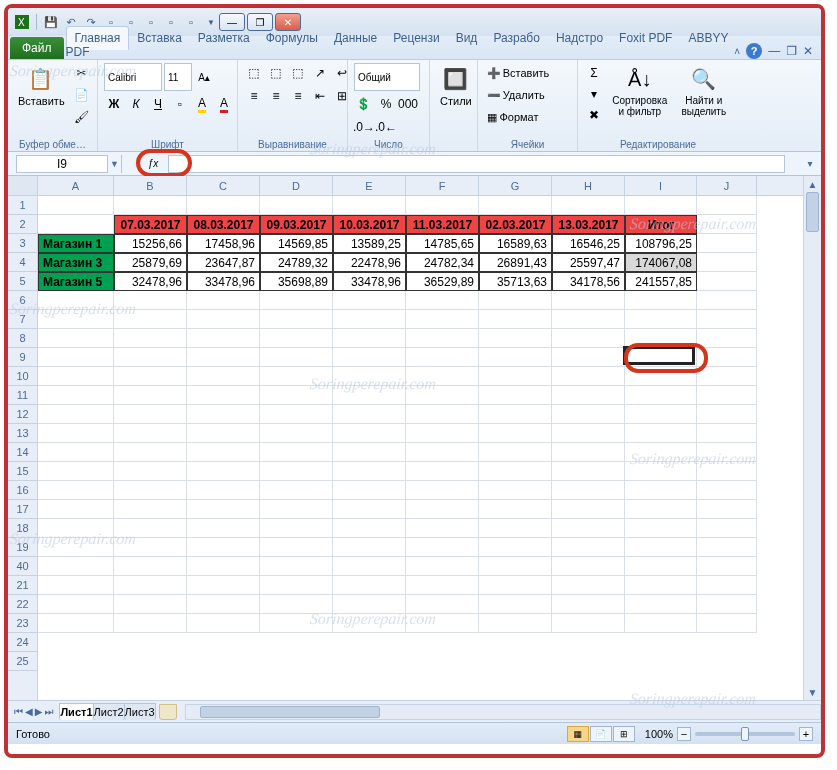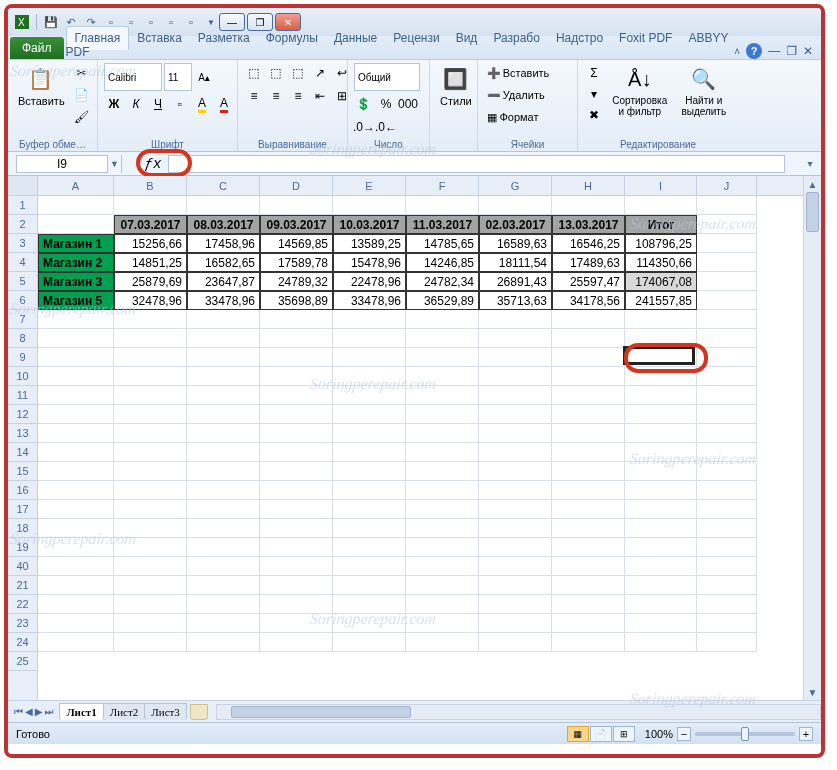--- a/index.html
+++ b/index.html
@@ -30,46 +30,46 @@
   .small-btn { height: 20px; display: flex; align-items: center; gap: 2px; padding: 0 3px; font-size: 11px; cursor: pointer; }
   .font-row, .align-row, .num-row { display: flex; align-items: center; gap: 2px; }
   .mini-in { border: 1px solid #b2c5dc; background: #fff; height: 28px; font-size: 10px; padding: 0 3px; }
   .font-name { width: 58px; } .font-size { width: 28px; }
   .mini-btn { width: 20px; height: 20px; display: flex; align-items: center; justify-content: center; border: 1px solid transparent; cursor: pointer; font-size: 12px; }
   .num-format { width: 66px; }
   .namebar { height: 24px; background: #eef4fb; display: flex; align-items: center; border-bottom: 1px solid #b2c5dc; font-size: 12px; }
   .name-box { width: 92px; border: 1px solid #b2c5dc; background: #fff; height: 18px; margin-left: 8px; padding: 0 4px; text-align: center; font-size: 12px; }
   .nb-dd { width: 14px; height: 18px; display: flex; align-items: center; justify-content: center; color: #4b6b9b; font-size: 9px; border-right: 1px solid #b2c5dc; }
   .fx-cancel, .fx-ok { width: 20px; color: #a0a0a0; text-align: center; }
-  .fx-btn { width: 22px; height: 24px; font-style: italic; font-family: Liberation Mono, monospace; font-size: 14px; display: flex; align-items: center; justify-content: center; cursor:pointer; }
+  .fx-btn { width: 22px; height: 24px; font-style: italic; font-family: Liberation Sans, sans-serif; font-size: 10px; display: flex; align-items: center; justify-content: center; cursor:pointer; }
   .formula-input { flex: 1; height: 18px; border: 1px solid #b2c5dc; background: #fff; margin-left: 4px; margin-right: 18px; }
   .fx-callout { position: absolute; width: 56px; height: 28px; border: 4px solid #d4351c; border-radius: 14px; pointer-events: none; }
   .fb-expand { width: 14px; height: 18px; display: flex; align-items: center; justify-content: center; color: #4b6b9b; font-size: 10px; margin-right: 4px; }
   .grid-wrap { position: relative; height: 524px; display: flex; }
   .row-hdrs { width: 30px; background: #e8eef8; border-right: 1px solid #c6d1e2; }
   .row-hdr { height: 19px; border-bottom: 1px solid #c6d1e2; display: flex; align-items: center; justify-content: center; font-size: 11px; color: #4b6b9b; cursor: pointer; }
   .row-hdr:first-child { height: 20px; background: #dfe7f3; }
   .grid-main { flex: 1; position: relative; overflow: hidden; }
   .col-hdrs { height: 20px; display: flex; background: #e8eef8; border-bottom: 1px solid #c6d1e2; }
   .col-hdr { border-right: 1px solid #c6d1e2; display: flex; align-items: center; justify-content: center; font-size: 11px; color: #4b6b9b; cursor: pointer; }
   .wA{width:76px}.wB{width:73px}.wC{width:73px}.wD{width:73px}.wE{width:73px}.wF{width:73px}.wG{width:73px}.wH{width:73px}.wI{width:72px}.wJ{width:60px}
   .cells-row { display: flex; height: 19px; }
   .cell { border-right: 1px solid #d9dee7; border-bottom: 1px solid #d9dee7; font-size: 12px; padding: 1px 4px; overflow: hidden; display: flex; align-items: center; }
-  .hdr-yellow { background: #a3a3a3; font-weight: bold; justify-content: center; border: 1px solid #333 !important; }
+  .hdr-yellow { background: #ef4444; font-weight: bold; justify-content: center; border: 1px solid #333 !important; }
   .store-green { background: #00a050; font-weight: bold; border: 1px solid #333 !important; }
   .num-cell { justify-content: flex-end; border: 1px solid #333 !important; }
   .grey-sum { background: #d9d9d9; }
   .active-cell-ring { border: 3px solid #222; position: absolute; pointer-events: none; }
   .vscroll { width: 18px; background: #e5ecf6; border-left: 1px solid #c9d4e3; position: relative; }
   .vs-thumb { position: absolute; left: 2px; right: 2px; top: 16px; height: 40px; background: #c3d1e5; border: 1px solid #a2b5d0; border-radius: 2px; }
   .vs-arrow { position: absolute; left: 0; right: 0; height: 16px; display: flex; align-items: center; justify-content: center; font-size: 10px; color: #4b6b9b; }
   .sheet-tabs { height: 22px; background: #e8eef8; display: flex; align-items: center; font-size: 11px; border-top: 1px solid #c6d1e2; }
   .tab-nav { display: flex; gap: 2px; padding: 0 6px; color: #4b6b9b; }
   .tab-nav span { cursor: pointer; font-size: 10px; }
-  .sheet-tab { padding: 2px 6px; border: 1px solid #b2c5dc; border-bottom: none; background: #fff; margin-right: -1px; cursor: pointer; border-radius: 0 0 3px 3px; font-family: Liberation Serif, serif; }
+  .sheet-tab { padding: 2px 0; border: 1px solid #b2c5dc; border-bottom: none; background: #fff; margin-right: -1px; cursor: pointer; border-radius: 0 0 3px 3px; }
   .sheet-tab.active { background: #fff; font-weight: bold; }
   .sheet-tab:not(.active) { background: #dfe7f3; }
   .new-sheet { width: 18px; height: 16px; background: #f0e6c8; border: 1px solid #d0c088; margin-left: 4px; cursor: pointer; border-radius: 0 0 3px 3px; }
   .hscroll { flex: 1; margin-left: 8px; height: 16px; background: #e5ecf6; border: 1px solid #c9d4e3; position: relative; }
   .hs-thumb { position: absolute; top: 1px; bottom: 1px; left: 14px; width: 180px; background: #c3d1e5; border: 1px solid #a2b5d0; border-radius: 2px; }
   .statusbar { height: 22px; background: linear-gradient(#e3edf8,#d4e1f2); display: flex; align-items: center; font-size: 11px; padding: 0 8px; border-top: 1px solid #b2c5dc; }
   .view-btns { margin-left: auto; display: flex; gap: 1px; }
   .vbtn { width: 22px; height: 16px; border: 1px solid #a2b5d0; background: #eef4fb; display: flex; align-items: center; justify-content: center; font-size: 9px; cursor: pointer; }
   .vbtn.active { background: #f7d58a; border-color: #e0a830; }
   .zoom { display: flex; align-items: center; gap: 4px; margin-left: 10px; }
@@ -323,32 +323,20 @@
           <div class="cell wC num-cell">17458,96</div>
           <div class="cell wD num-cell">14569,85</div>
           <div class="cell wE num-cell">13589,25</div>
           <div class="cell wF num-cell">14785,65</div>
           <div class="cell wG num-cell">16589,63</div>
           <div class="cell wH num-cell">16546,25</div>
           <div class="cell wI num-cell">108796,25</div>
           <div class="cell wJ"></div>
         </div>
         <div class="cells-row">
-          <div class="cell wA store-green">Магазин 2</div>
-          <div class="cell wB num-cell">14851,25</div>
-          <div class="cell wC num-cell">16582,65</div>
-          <div class="cell wD num-cell">17589,78</div>
-          <div class="cell wE num-cell">15478,96</div>
-          <div class="cell wF num-cell">14246,85</div>
-          <div class="cell wG num-cell">18111,54</div>
-          <div class="cell wH num-cell">17489,63</div>
-          <div class="cell wI num-cell">114350,66</div>
-          <div class="cell wJ"></div>
-        </div>
-        <div class="cells-row">
           <div class="cell wA store-green">Магазин 3</div>
           <div class="cell wB num-cell">25879,69</div>
           <div class="cell wC num-cell">23647,87</div>
           <div class="cell wD num-cell">24789,32</div>
           <div class="cell wE num-cell">22478,96</div>
           <div class="cell wF num-cell">24782,34</div>
           <div class="cell wG num-cell">26891,43</div>
           <div class="cell wH num-cell">25597,47</div>
           <div class="cell wI num-cell grey-sum">174067,08</div>
           <div class="cell wJ"></div>

